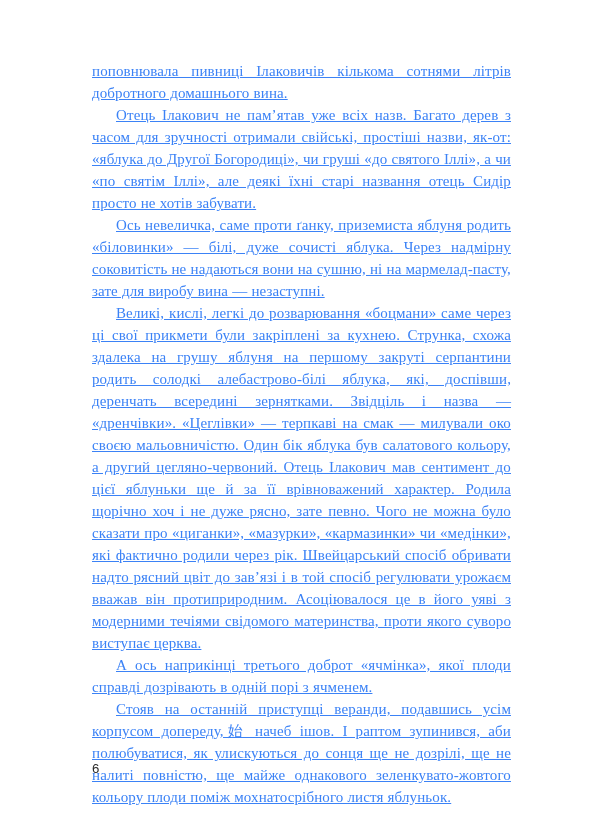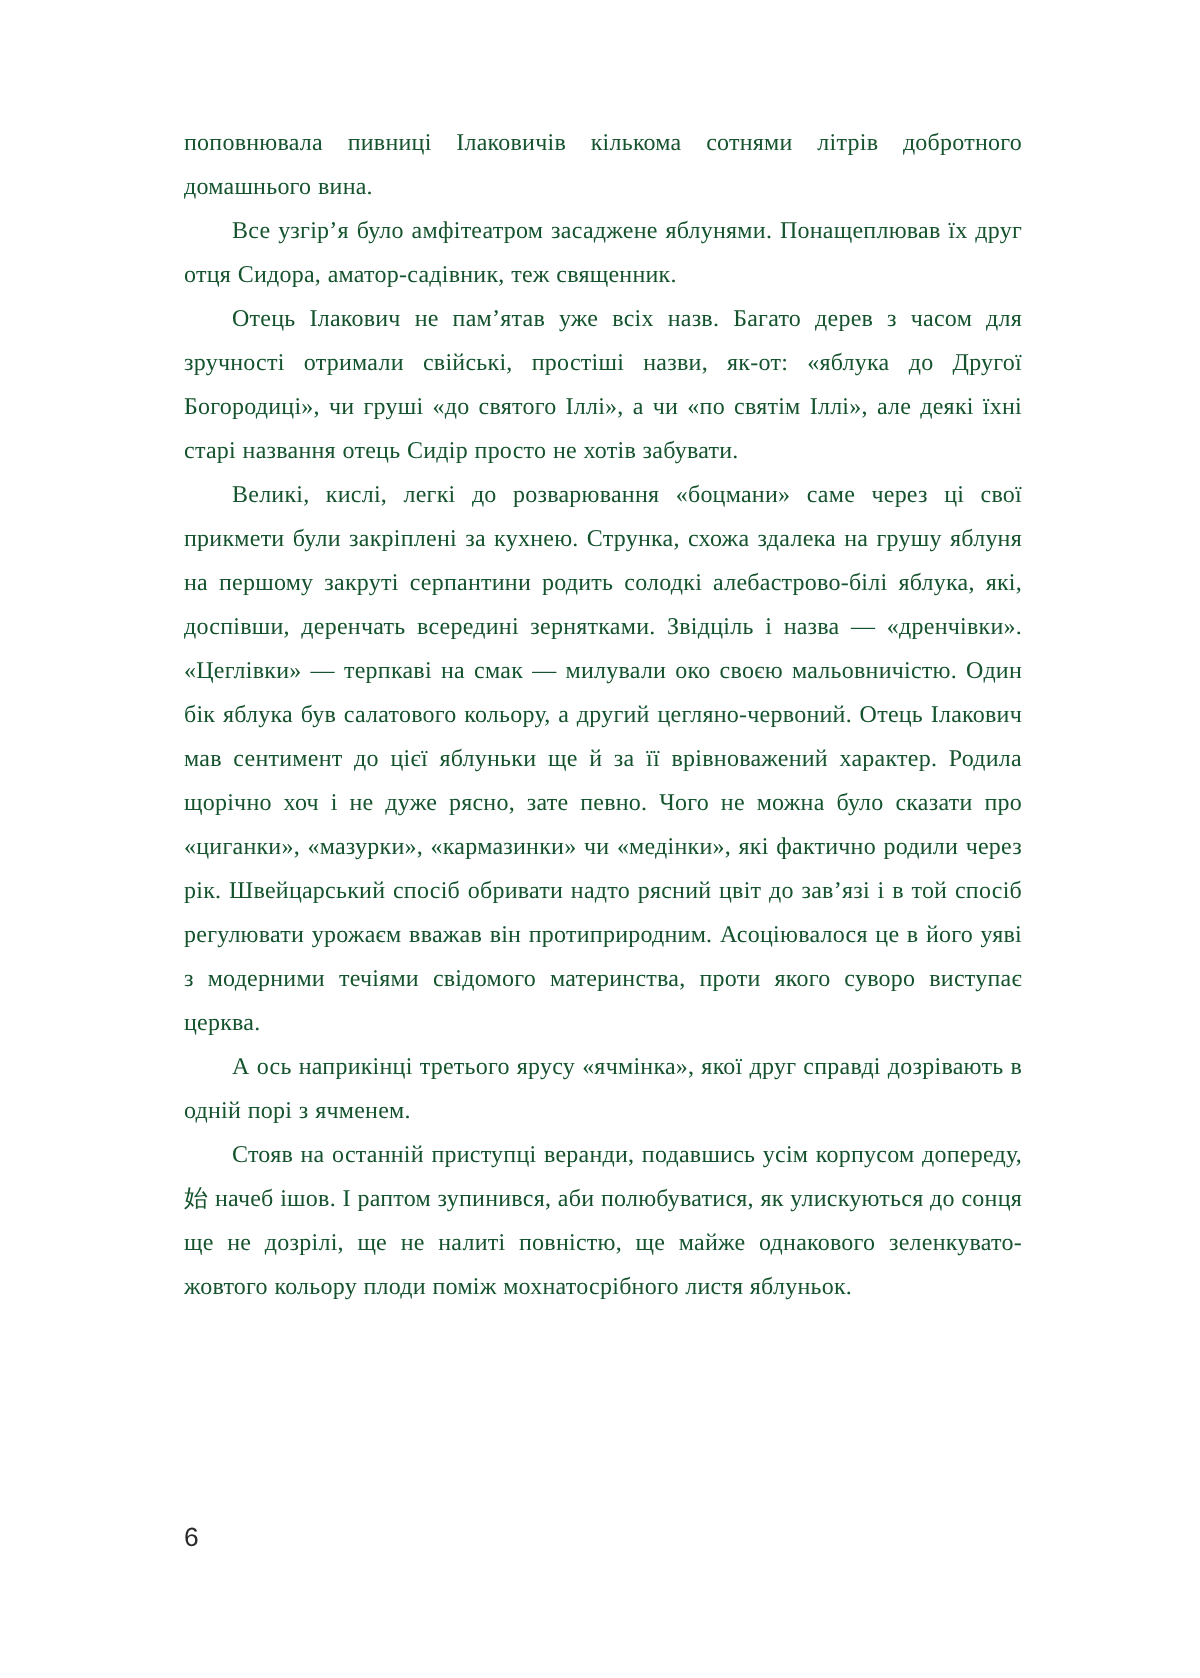--- a/index.html
+++ b/index.html
@@ -32,27 +32,28 @@
     position: absolute;
     left: 92px;
     top: 60px;
     width: 419px;
   }
 
   .para {
     margin: 0;
     text-align: justify;
     text-justify: inter-word;
-    font-size: 12px;
+    font-size: 15px;
     line-height: 22.0px;
     letter-spacing: 0.12px;
     word-spacing: 0.2px;
-    color: #14532d;
+    color: #3b82f6;
     text-indent: 24px;
     hyphens: manual;
+    text-decoration: underline;
   }
 
   
   .para.continuation {
     text-indent: 0;
   }
 
   .page-number {
     position: absolute;
     left: 92px;
@@ -66,28 +67,28 @@
 </style>
 </head>
 <body>
 
 <div class="page">
 
   <div class="text-block">
 
     <p class="para continuation">поповнювала пивниці Ілаковичів кількома сотнями літрів доброт­ного домашнього вина.</p>
 
-    <p class="para">Все узгір’я було амфітеатром засаджене яблунями. Понащеплював їх друг отця Сидора, аматор-садівник, теж священник.</p>
 
     <p class="para">Отець Ілакович не пам’ятав уже всіх назв. Багато дерев з часом для зручності отримали свійські, простіші назви, як-от: «яблука до Другої Богородиці», чи груші «до святого Іллі», а чи «по святім Іллі», але деякі їхні старі названня отець Сидір просто не хотів забувати.</p>
 
+    <p class="para">Ось невеличка, саме проти ґанку, приземиста яблуня родить «бі­ловинки» — білі, дуже сочисті яблука. Через надмірну соковитість не надаються вони на сушню, ні на мармелад-пасту, зате для виробу вина — незаступні.</p>
 
     <p class="para">Великі, кислі, легкі до розварювання «боцмани» саме через ці свої прикмети були закріплені за кухнею. Струнка, схожа здалека на грушу яблуня на першому закруті серпантини родить солодкі алебастрово-білі яблука, які, доспівши, деренчать всередині зер­нятками. Звідціль і назва — «дренчівки». «Цеглівки» — терпкаві на смак — милували око своєю мальовничістю. Один бік яблука був салатового кольору, а другий цегляно-червоний. Отець Ілакович мав сентимент до цієї яблуньки ще й за її врівноважений характер. Родила щорічно хоч і не дуже рясно, зате певно. Чого не можна було сказати про «циганки», «мазурки», «кармазинки» чи «медінки», які фактично родили через рік. Швейцарський спосіб обривати надто рясний цвіт до зав’язі і в той спосіб регулювати урожаєм вважав він протиприродним. Асоціювалося це в його уяві з модерними течіями свідомого материнства, проти якого суворо виступає церква.</p>
 
-    <p class="para">А ось наприкінці третього ярусу «ячмінка», якої друг справді дозрівають в одній порі з ячменем.</p>
+    <p class="para">А ось наприкінці третього доброт «ячмінка», якої плоди справді дозрівають в одній порі з ячменем.</p>
 
     <p class="para">Стояв на останній приступці веранди, подавшись усім корпусом допереду,始 начеб ішов. І раптом зупинився, аби полюбуватися, як улискуються до сонця ще не дозрілі, ще не налиті повністю, ще май­же однакового зеленкувато-жовтого кольору плоди поміж мохнато­срібного листя яблуньок.</p>
 
 
   </div>
 
   <div class="page-number">6</div>
 
 </div>
 

